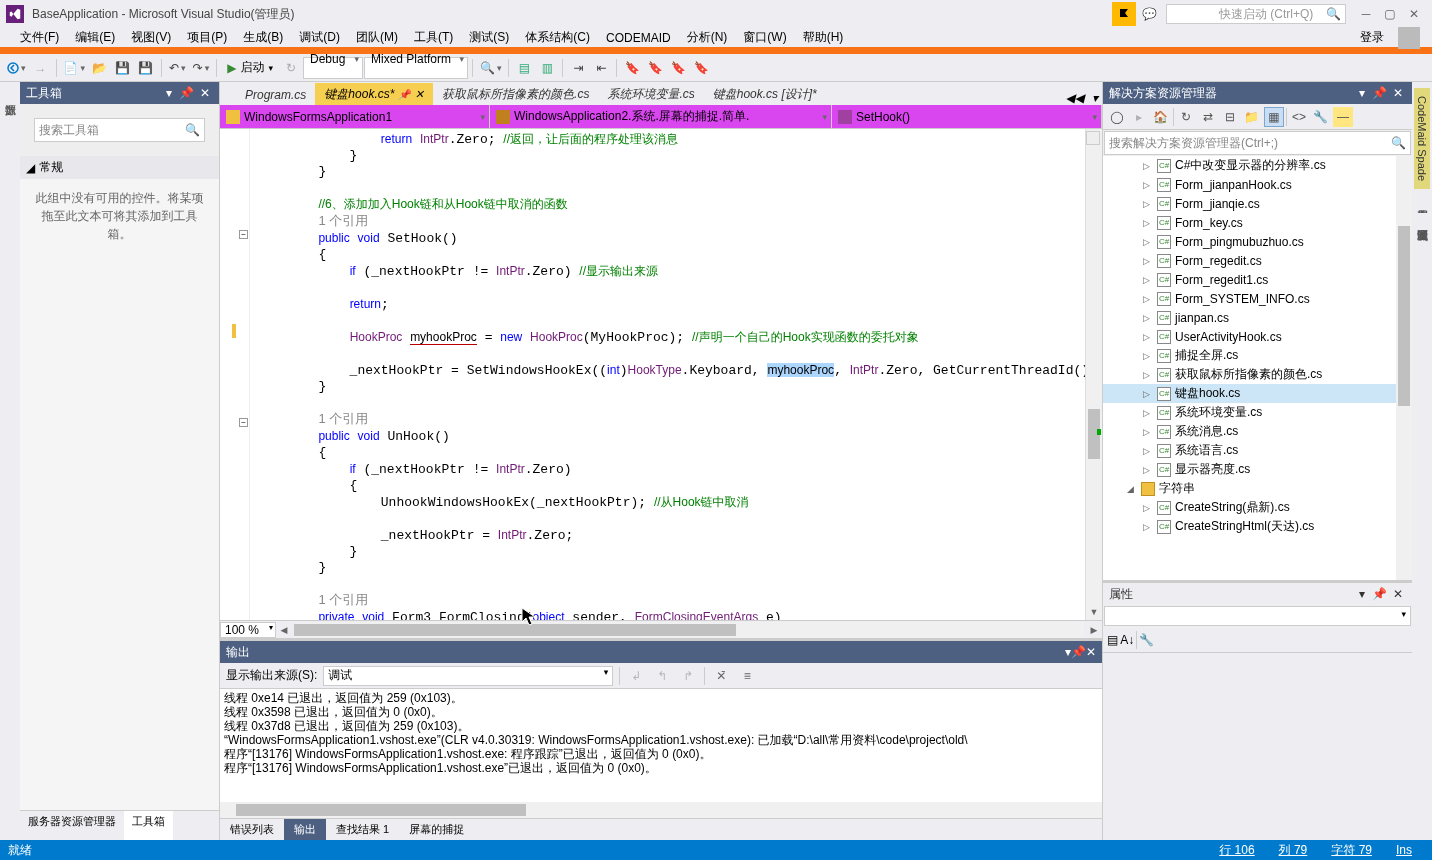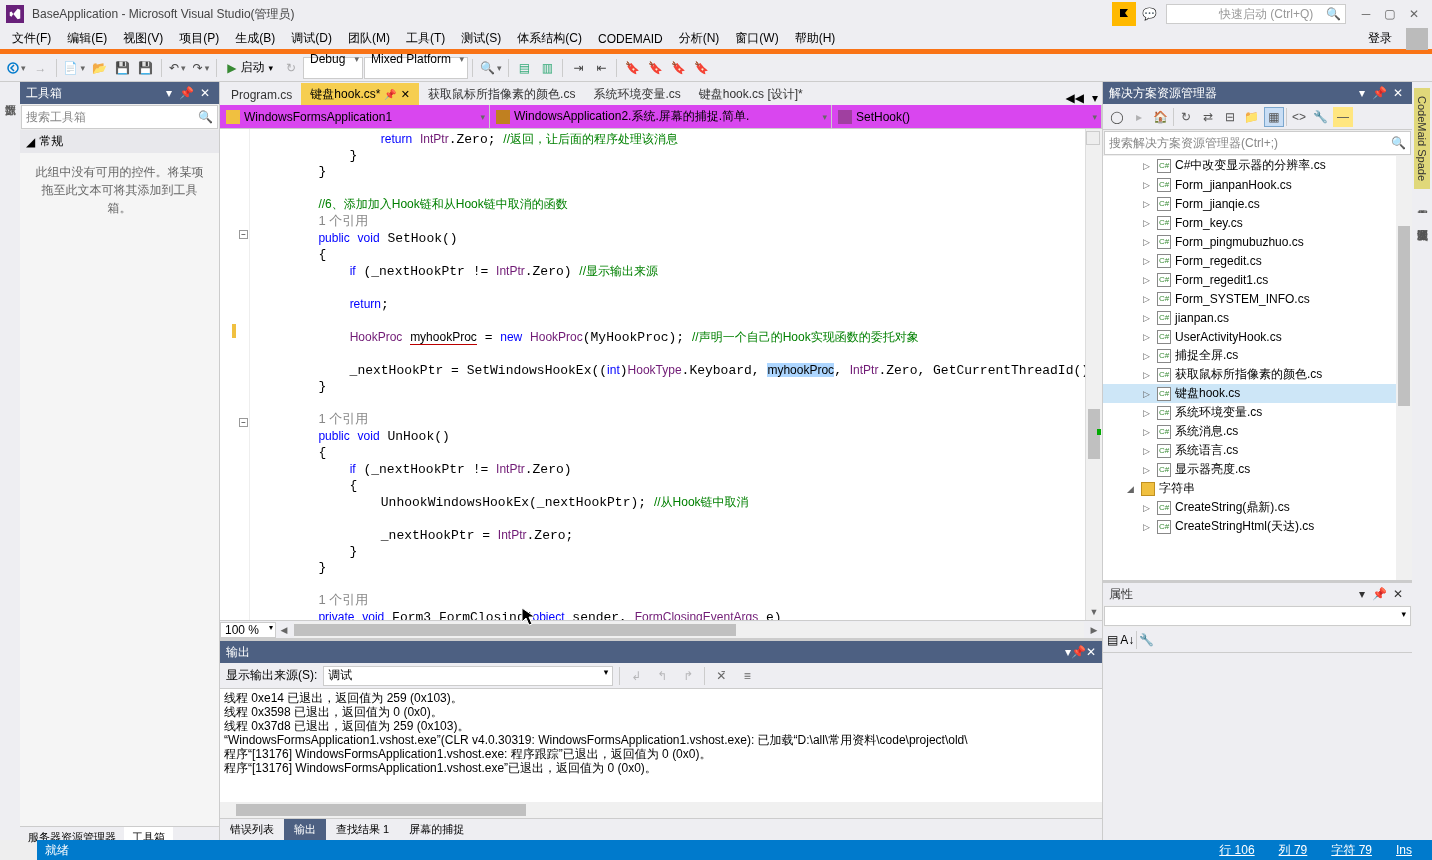--- a/index.html
+++ b/index.html
@@ -7,50 +7,50 @@
 .titlebar { height:28px; background:#eeeef2; display:flex; align-items:center; padding:0 6px; color:#444; }
 .titlebar .vs-logo { width:18px; height:18px; background:#68217a; margin-right:8px; display:flex; align-items:center; justify-content:center; }
 .titlebar .vs-logo svg { width:14px; height:14px; }
 .titlebar .title { flex:0 0 auto; }
 .titlebar .spacer { flex:1; }
 .titlebar .notif { width:24px; height:24px; background:#ffb900; margin-right:4px; display:flex; align-items:center; justify-content:center; }
 .titlebar .feedback { width:20px; height:20px; margin-right:6px; color:#666; display:flex; align-items:center; justify-content:center; }
 .titlebar .quicklaunch { width:180px; height:20px; border:1px solid #ccc; background:#fff; display:flex; align-items:center; padding:0 4px; color:#999; margin-right:8px; }
 .titlebar .quicklaunch span:first-child { flex:1;margin-left:48px; }
 .titlebar .winbtn { width:24px; height:24px; display:flex; align-items:center; justify-content:center; color:#666; cursor:pointer; }
-.menubar { height:26px; background:#eeeef2; display:flex; align-items:center; padding:0 4px; border-bottom:5px solid #f97316; }
+.menubar { height:26px; background:#eeeef2; display:flex; align-items:center; padding:0 12px; border-bottom:7px solid #f97316; }
 .menubar .mitem { padding:3px 8px; cursor:pointer; }
 .menubar .spacer { flex:1; }
 .menubar .login { padding:3px 10px; }
 .menubar .avatar { width:22px; height:22px; background:#bbb; margin-left:4px; }
 .toolbar { height:28px; background:#eeeef2; display:flex; align-items:center; padding:0 4px; gap:1px; border-bottom:1px solid #ccc; }
 .toolbar .tbtn { min-width:22px; height:22px; display:flex; align-items:center; justify-content:center; padding:0 3px; cursor:pointer; color:#444; }
 .toolbar .tbtn.dd::after { content:"▾"; font-size:9px; margin-left:2px; color:#666; }
 .toolbar .sep { width:1px; height:18px; background:#ccc; margin:0 3px; }
 .toolbar .start { display:flex; align-items:center; gap:4px; padding:0 6px; }
 .toolbar .start .tri { color:#388a34; }
 .toolbar .combo { height:22px; border:1px solid #ccc; background:#fff; padding:0 16px 17px 6px; display:flex; align-items:center; position:relative; min-width:60px; }
 .toolbar .combo::after { content:"▾"; position:absolute; right:3px; font-size:9px; color:#666; }
 .shell { position:absolute; top:82px; left:0; right:0; bottom:20px; display:flex; }
 .left-margin { width:20px; background:#eeeef2; display:flex; flex-direction:column; align-items:center; padding-top:6px; gap:6px; }
 .left-margin .vtab { writing-mode:vertical-rl; padding:8px 2px; background:#eeeef2; color:#555; font-size:11px; cursor:pointer; }
 .left-col { width:200px; display:flex; flex-direction:column; border-right:1px solid #ccc; }
 .pane-hdr { height:22px; background:#4d6082; color:#fff; display:flex; align-items:center; padding:0 6px; font-size:12px; }
 .pane-hdr.light { background:#eeeef2; color:#333; }
 .pane-hdr .sp { flex:1; }
 .pane-hdr .hbtn { width:16px; height:16px; display:flex; align-items:center; justify-content:center; cursor:pointer; margin-left:2px; }
-.toolbox-search { height:24px; background:#fff; border:1px solid #ccc; margin:1px; display:flex; align-items:center; padding:0 4px; color:#888; }
+.toolbox-search { height:24px; background:#fff; border:1px solid #ccc; margin:14px; display:flex; align-items:center; padding:0 4px; color:#888; }
 .toolbox-search span:first-child { flex:1; }
 .toolbox-cat { background:#e8e8ec; padding:3px 6px; display:flex; align-items:center; gap:4px; }
 .toolbox-body { flex:1; background:#f5f5f5; padding:10px; color:#666; text-align:center; line-height:1.5; }
-.left-bottom-tabs { height:14px; background:#eeeef2; display:flex; border-top:1px solid #ccc; }
+.left-bottom-tabs { height:30px; background:#eeeef2; display:flex; border-top:1px solid #ccc; }
 .left-bottom-tabs .btab { padding:3px 8px; cursor:pointer; font-size:11px; }
 .left-bottom-tabs .btab.active { background:#fff; }
 .center-col { flex:1; display:flex; flex-direction:column; min-width:0; }
-.doc-tabs { height:23px; background:#eeeef2; display:flex; align-items:flex-end; padding-left:2px; overflow:hidden; }
+.doc-tabs { height:23px; background:#eeeef2; display:flex; align-items:flex-end; padding-left:16px; overflow:hidden;font-style:italic; }
 .doc-tabs .dtab { height:22px; padding:0 8px; display:flex; align-items:center; gap:4px; background:#eeeef2; color:#333; cursor:pointer; border:1px solid transparent; border-bottom:none; max-width:200px; white-space:nowrap; font-size:12px; }
 .doc-tabs .dtab.active { background:#f6ce50; color:#000; }
 .doc-tabs .dtab .pin { font-size:10px; }
 .doc-tabs .dtab .close { font-size:11px; }
 .doc-tabs .sp { flex:1; }
 .doc-tabs .nav { padding:0 4px; cursor:pointer; }
 .navbar { height:24px; background:#d946ef; border-bottom:1px solid #ccc; display:flex; }
 .navbar .ncombo { flex:1; border-right:1px solid #ccc; display:flex; align-items:center; padding:0 6px; position:relative; overflow:hidden; white-space:nowrap; }
 .navbar .ncombo::after { content:"▾"; position:absolute; right:4px; font-size:9px; color:#666; }
 .navbar .ncombo .nicon { width:14px; height:14px; background:#f0c040; margin-right:4px; flex-shrink:0; }
@@ -103,21 +103,21 @@
 .soln-tree .row .exp { width:10px; font-size:9px; color:#666; }
 .soln-tree .row .ficon { width:14px; height:14px; background:#fff; border:1px solid #888; font-size:8px; display:flex; align-items:center; justify-content:center; color:#388a34; flex-shrink:0; }
 .soln-tree .row .ficon.folder { background:#f0c040; border-color:#c09020; color:#c09020; }
 .soln-tree .vscroll2 { position:absolute; right:0; top:0; bottom:0; width:16px; background:#f0f0f0; }
 .soln-tree .vscroll2 .thumb { position:absolute; left:2px; right:2px; top:70px; height:180px; background:#c0c0c0; }
 .prop-pane { height:260px; border-top:3px solid #ccc; display:flex; flex-direction:column; }
 .prop-body { flex:1; background:#eeeef2; }
 .prop-tb { height:26px; background:#eeeef2; display:flex; align-items:center; padding:0 4px; gap:2px; border-bottom:1px solid #ccc; }
 .prop-combo { height:20px; border:1px solid #ccc; background:#fff; margin:1px; position:relative; }
 .prop-combo::after { content:"▾"; position:absolute; right:4px; top:2px; font-size:9px; }
-.statusbar { position:absolute; bottom:0; left:0; right:0; height:20px; background:#007acc; color:#fff; display:flex; align-items:center; padding:0 8px; font-size:11px;margin-left:37px; }
+.statusbar { position:absolute; bottom:0; left:0; right:0; height:20px; background:#007acc; color:#fff; display:flex; align-items:center; padding:0 8px; font-size:11px; }
 .statusbar .sp { flex:1; }
 .statusbar .cell { padding:0 12px;text-decoration:underline; }
 .cursor-ptr { position:absolute; z-index:100; pointer-events:none; }
 </style>
 </head>
 <body>
 
 <div class="titlebar">
   <div class="vs-logo">
       <svg viewBox="0 0 16 16">

